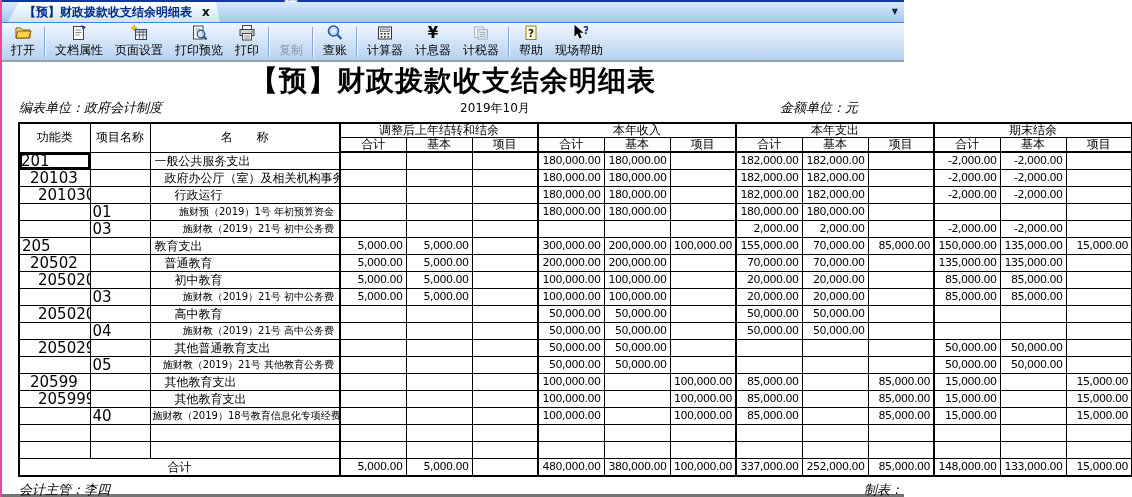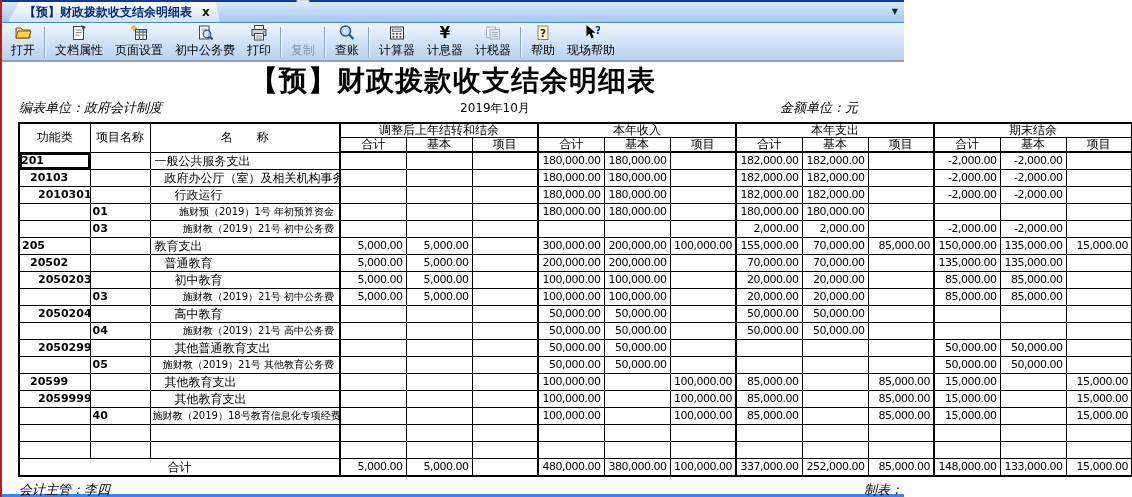--- a/index.html
+++ b/index.html
@@ -1,19 +1,19 @@
 <!DOCTYPE html>
 <html><head>
 <meta charset="utf-8">
 <style>
   * { margin:0; padding:0; box-sizing:border-box; }
   html,body { width:1132px; height:497px; overflow:hidden; background:#fff;
     font-family:"DejaVu Sans", sans-serif; }
-  .window { width:904px; height:497px; position:relative; background:#3b82f6;
-    border-left:2px solid #b91c1c; }
+  .window { width:904px; height:497px; position:relative; background:#737373;
+    border-left:2px solid #ec4899; }
 
   
   .top-accent { height:2px; background:#12379b; }
 
   
   .tabbar { height:21px; background:linear-gradient(#d9e9fc,#a5c6ee);
     border-bottom:1px solid #3f8ad8; position:relative; }
   .tab { position:absolute; left:6px; bottom:0; height:20px; padding:0 10px 0 16px;
     display:flex; align-items:center; gap:10px;
     background:linear-gradient(#ffffff,#cfe3f9);
@@ -48,21 +48,21 @@
 
   table.grid { border-collapse:collapse; table-layout:fixed; width:1113px;
     margin-left:16px; margin-top:4px; border:2px solid #000; }
   .grid th, .grid td { border:1px solid #000; overflow:hidden; white-space:nowrap;
     padding:0 2px; }
   .grid thead th { font-weight:normal; font-size:12px; text-align:center; height:14px;
     line-height:13px; }
   .grid thead tr:last-child th { border-bottom:2px solid #000; }
   .grid td { height:17px; font-size:12px; line-height:16px; }
   .grid td.num { text-align:right; font-size:11px; letter-spacing:-0.5px; padding-right:3px; }
-  .grid td.code { font-size:11px;font-weight:bold; }
+  .grid td.code { font-size:15px; }
   .grid .gsep { border-left:2px solid #000; }
   .grid td.active { box-shadow:inset 0 0 0 2px #000; padding-left:1px; }
   .grid td.doc { font-size:10px; text-align:right; padding-right:5px; }
   .grid td.total-label { text-align:center; font-size:12px; }
   .name-hd { white-space:pre; }
 
   .footer { position:relative; height:22px; font-size:13px;
     font-family:"DejaVu Serif",serif; font-style:italic; margin-top:2px; }
   .footer .fl { position:absolute; left:17px; top:2px; }
   .footer .fr { position:absolute; left:862px; top:2px; }
@@ -115,21 +115,21 @@
       </div>
       <div class="tbtn">
         <span class="ticon">
           <svg width="18" height="18" viewBox="0 0 18 18">
             <rect x="3.5" y="2" width="9.5" height="13" fill="#fff" stroke="#444"></rect>
             <path d="M5.5 5h5M5.5 7h5" stroke="#999"></path>
             <circle cx="11" cy="10" r="3.8" fill="rgba(180,210,245,.55)" stroke="#234a7a" stroke-width="1.2"></circle>
             <path d="M13.8 12.8l2.7 2.7" stroke="#234a7a" stroke-width="2"></path>
           </svg>
         </span>
-        <span>初中公务费</span>
+        <span>打印预览</span>
       </div>
       <div class="tbtn">
         <span class="ticon">
           <svg width="18" height="18" viewBox="0 0 18 18">
             <rect x="4.5" y="1.5" width="9" height="4" fill="#fff" stroke="#444"></rect>
             <rect x="2" y="5.5" width="14" height="6" fill="#ccd4dd" stroke="#444"></rect>
             <rect x="4.5" y="9.5" width="9" height="6.5" fill="#fff" stroke="#444"></rect>
             <path d="M6 12h6M6 14h6" stroke="#888"></path>
             <rect x="13" y="7" width="2" height="1.5" fill="#3a6"></rect>
           </svg>

